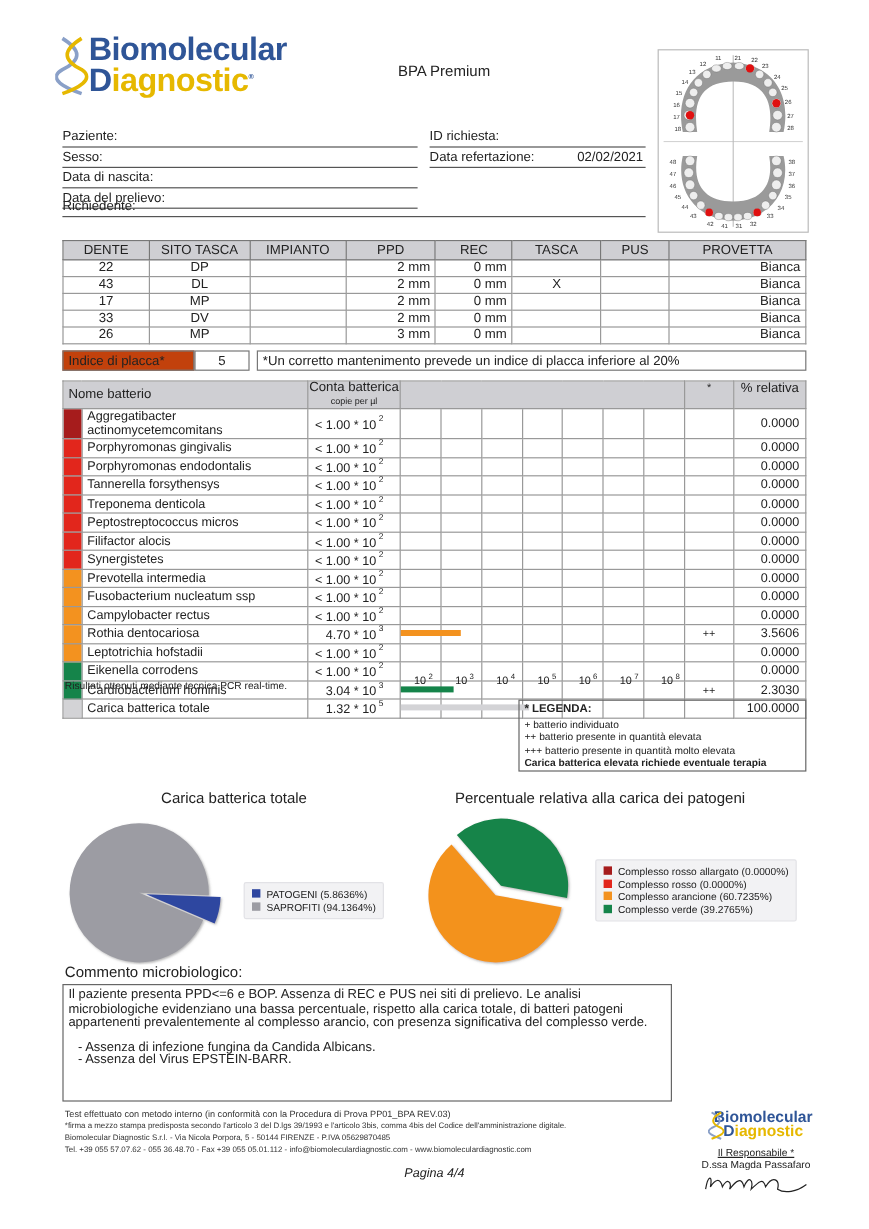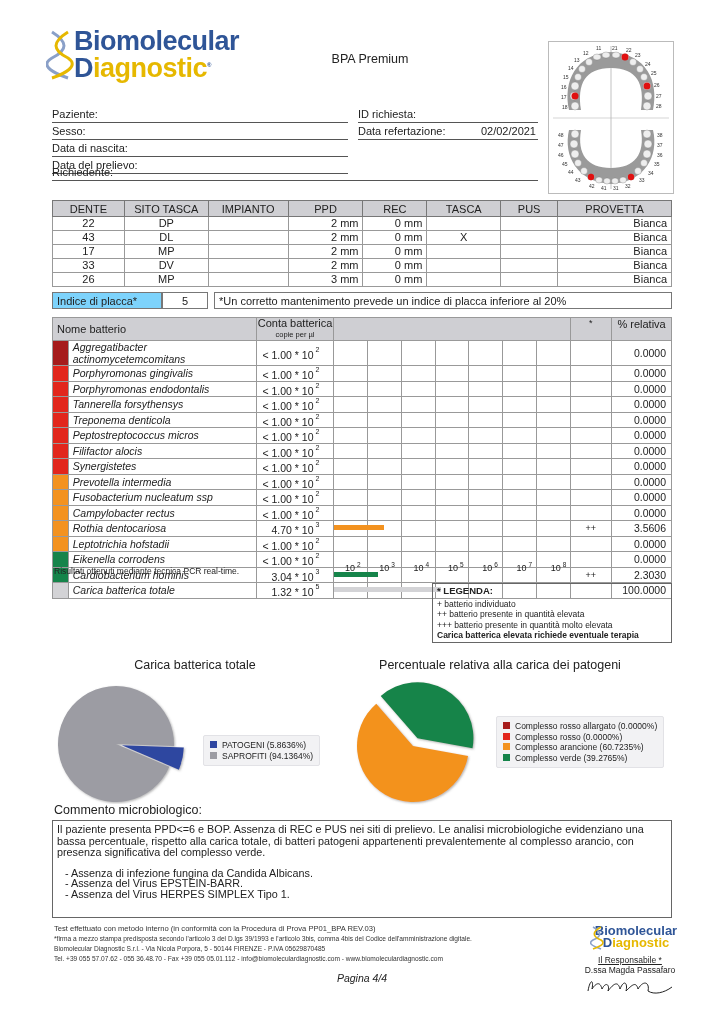--- a/index.html
+++ b/index.html
@@ -34,21 +34,21 @@
   .sites td.r { text-align: right; padding-right: 4px; }
 
   .placca { position: absolute; top: 292px; height: 17px; font-size: 11px; line-height: 16px; border: 1px solid #777; }
 
   
   .bact { position: absolute; left: 52px; top: 317px; width: 620px; font-size: 10.5px; }
   .bact td, .bact th { border: 1px solid #999; }
   .bact th { background: #cfcfd3; font-weight: normal; text-align: left; }
   .bact td { height: 13.6px; line-height: 12px; }
   .swatch { width: 16px; padding: 0; }
-  .bname { padding-left: 4px; width: 189px; font-style: italic; }
+  .bname { padding-left: 4px; width: 189px; }
   .count { width: 78px; text-align: right; padding-right: 14px; white-space: nowrap; }
   .count sup { font-size: 7px; position: relative; top: -2px; margin-left: 2px; }
   .grid { width: 240px; padding: 0 !important; position: relative; }
   .gcell { width: 34.3px; }
   .star { width: 42px; text-align: center; font-size: 9px; }
   .pct { width: 60px; text-align: right; padding-right: 5px; }
   .bar { position: absolute; left: 0; top: 4px; height: 5px; }
 
   .scale { position: absolute; top: 561px; font-size: 9px; }
   .scale sup { font-size: 6.5px; margin-left: 2px; }
@@ -58,21 +58,21 @@
   .legend { left: 432px; top: 583px; width: 240px; height: 60px; border: 1px solid #666; padding: 2px 4px; font-size: 8.5px; line-height: 10.5px; }
   .legend .lh { font-weight: bold; font-size: 9.5px; margin-bottom: 2px; }
   .legend .lf { font-weight: bold; }
 
   
   .pie-title { font-size: 12.5px; color: #222; text-align: center; }
   .pie-legend { position: absolute; background: #f2f2f4; border: 1px solid #e2e2e6; font-size: 8.5px; padding: 4px 6px; line-height: 10.5px; border-radius: 2px; }
   .pie-legend .sw { display: inline-block; width: 7px; height: 7px; margin-right: 5px; vertical-align: -0px; }
 
   .comment-label { left: 54px; top: 803px; font-size: 12.5px; }
-  .comment-box { left: 52px; top: 820px; width: 620px; height: 98px; border: 1px solid #666; padding: 3px 4px; font-size: 10.8px; line-height: 11.5px; }
+  .comment-box { left: 52px; top: 820px; width: 508px; height: 98px; border: 1px solid #666; padding: 3px 4px; font-size: 10.8px; line-height: 11.5px; }
   .comment-box ul { list-style: none; margin-top: 9px; padding-left: 8px; line-height: 10.5px; }
 
   .footer { left: 54px; top: 924px; font-size: 6.6px; line-height: 10px; color: #333; }
   .footer .f1 { font-size: 7.6px; }
   .page { left: 0; width: 724px; top: 972px; font-size: 10.5px; font-style: italic; text-align: center; }
 
   .sig { left: 580px; top: 925px; width: 100px; height: 80px; text-align: center; }
   .sig .slogo1 { font-size: 13px; font-weight: bold; color: #2f5597; line-height: 12px; margin-left: 12px; }
   .sig .slogo2 { font-size: 13px; font-weight: bold; color: #e6b800; line-height: 12px; margin-left: 12px; }
   .sig .resp { font-size: 8.5px; margin-top: 6px; text-decoration: underline; }
@@ -249,21 +249,21 @@
         <td></td>
         <td class="r">3 mm</td>
         <td class="r">0 mm</td>
         <td></td>
         <td></td>
         <td class="r">Bianca</td>
       </tr>
     </tbody>
 </table>
 
-<div class="placca" style="left:52px; width:110px; background:#7dd3fc; padding-left:4px;">Indice di placca*</div>
+<div class="placca" style="left:52px; width:110px; background:#c2410c; padding-left:4px;">Indice di placca*</div>
 <div class="placca" style="left:162px; width:46px; text-align:center;">5</div>
 <div class="placca" style="left:214px; width:458px; padding-left:4px;">*Un corretto mantenimento prevede un indice di placca inferiore al 20%</div>
 
 <table class="bact">
   <thead>
     <tr style="height:14px;">
       <th colspan="2" style="padding-left:4px; font-size:11px;">Nome batterio</th>
       <th style="text-align:center; line-height:11px;">
         <div style="font-size:11px;">Conta batterica</div>
         <div style="font-size:7.5px;">copie per µl</div>
@@ -557,21 +557,20 @@
   <div><span class="sw" style="background:#f3921f"></span><span>Complesso arancione (60.7235%)</span></div>
   <div><span class="sw" style="background:#15844a"></span><span>Complesso verde (39.2765%)</span></div>
 </div>
 
 <div class="abs comment-label">Commento microbiologico:</div>
 <div class="abs comment-box">
   <div>Il paziente presenta PPD&lt;=6 e BOP. Assenza di REC e PUS nei siti di prelievo. Le analisi microbiologiche evidenziano una bassa percentuale, rispetto alla carica totale, di batteri patogeni appartenenti prevalentemente al complesso arancio, con presenza significativa del complesso verde.</div>
   <ul>
     <li>- Assenza di infezione fungina da Candida Albicans.</li>
     <li>- Assenza del Virus EPSTEIN-BARR.</li>
-    <li>- Assenza del Virus HERPES SIMPLEX Tipo 1.</li>
   </ul>
 </div>
 
 <div class="abs footer">
   <div class="f1">Test effettuato con metodo interno (in conformità con la Procedura di Prova PP01_BPA REV.03)</div>
   <div>*firma a mezzo stampa predisposta secondo l'articolo 3 del D.lgs 39/1993 e l'articolo 3bis, comma 4bis del Codice dell'amministrazione digitale.</div>
   <div>Biomolecular Diagnostic S.r.l. - Via Nicola Porpora, 5 - 50144 FIRENZE - P.IVA 05629870485</div>
   <div>Tel. +39 055 57.07.62 - 055 36.48.70 - Fax +39 055 05.01.112 - info@biomoleculardiagnostic.com - www.biomoleculardiagnostic.com</div>
 </div>
 <div class="abs page">Pagina 4/4</div>

